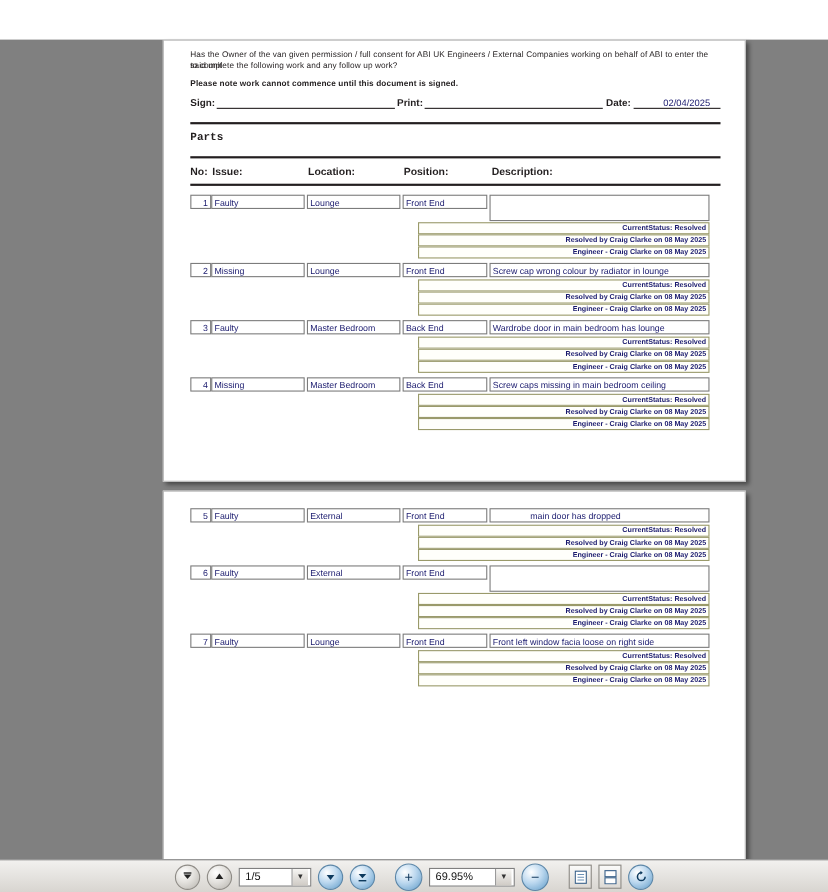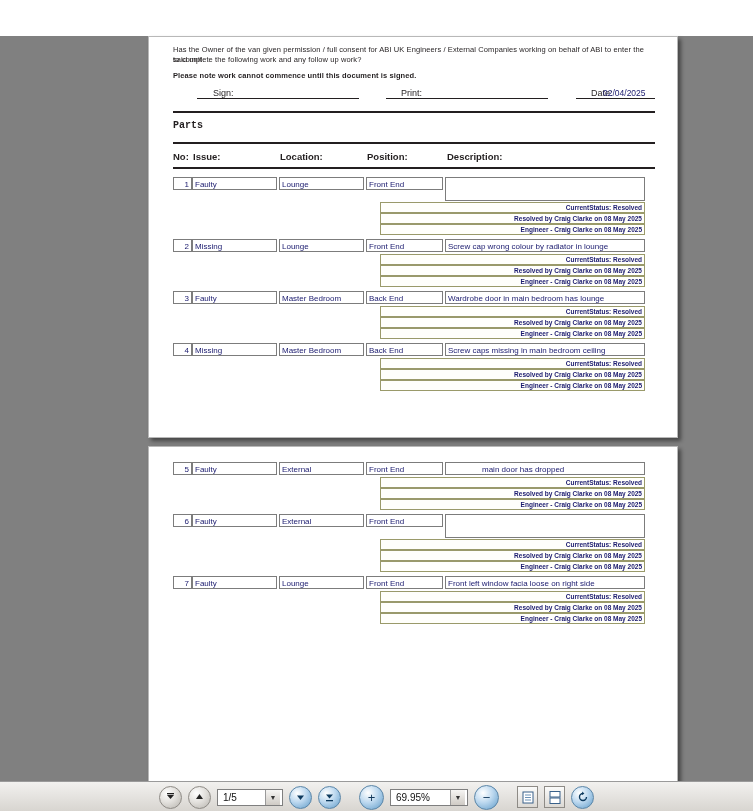--- a/index.html
+++ b/index.html
@@ -23,21 +23,21 @@
     box-shadow:3px 3px 4px rgba(0,0,0,0.45);
     border:1px solid #b8b8b8;
   }
   .page1{top:36px;width:528px;height:400px;}
   .page2{top:446px;width:528px;height:335px;}
   .pagebody{position:relative;width:100%;height:100%;}
 
   .txt{position:absolute;color:#231f20;}
   .b{font-weight:bold;}
   .q{font-size:7.5px;line-height:10px;letter-spacing:.1px;}
-  .lbl{font-size:9px;font-weight:normal;margin-left:40px;}
+  .lbl{font-size:9px;font-weight:bold;}
   .sec{font-size:10px;font-weight:bold;font-family:Liberation Mono, monospace;}
   .hdr{font-size:9.5px;font-weight:bold;}
 
   .rule{position:absolute;background:#231f20;height:1px;}
   .ruleb{position:absolute;background:#231f20;height:2px;}
 
   
   .fld{
     position:absolute;border:1px solid #7c7c7c;background:#ffffff;
     box-sizing:border-box;

